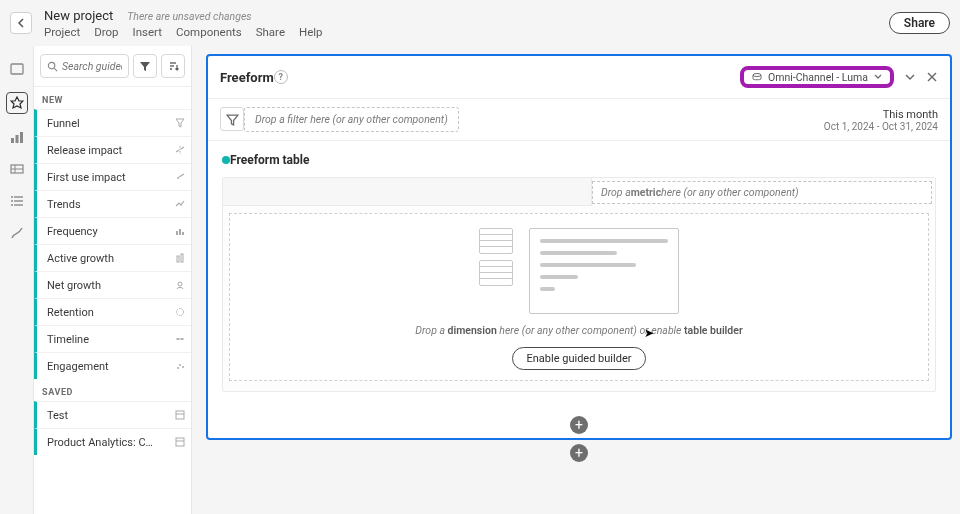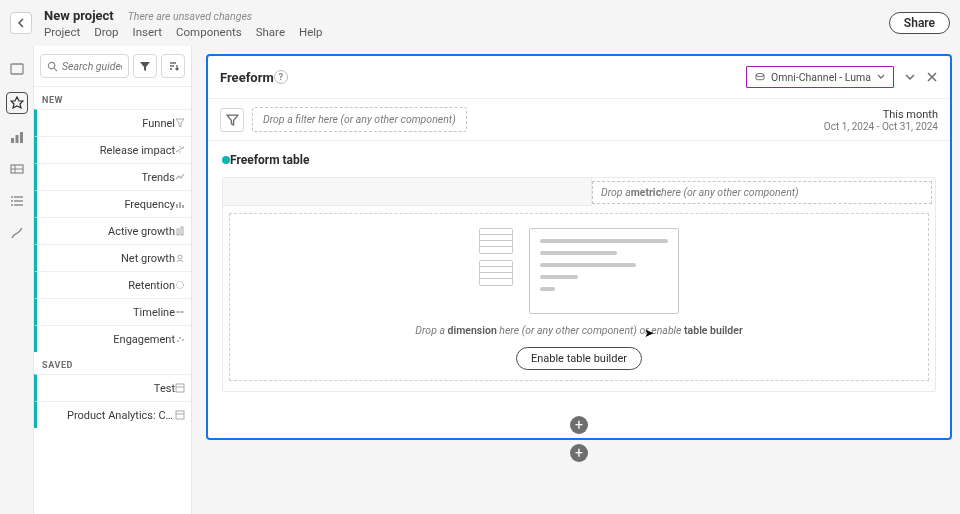--- a/index.html
+++ b/index.html
@@ -3,21 +3,21 @@
 <meta charset="utf-8">
 <style>
   * { box-sizing: border-box; margin: 0; padding: 0; font-family: -apple-system, BlinkMacSystemFont, "Segoe UI", Roboto, Arial, sans-serif; }
   body { width: 960px; height: 514px; background: #f5f5f5; overflow: hidden; position: relative; }
 
   
   .topbar { height: 46px; display: flex; align-items: center; padding: 0 10px; background:#f5f5f5; }
   .back-btn { width: 22px; height: 22px; border: 1px solid #d0d0d0; border-radius: 4px; display:flex; align-items:center; justify-content:center; background:#fff; cursor:pointer; font-size:11px; color:#555; }
   .title-block { display:flex; flex-direction:column; margin-left: 12px; flex:1; }
   .title-row { display:flex; align-items:baseline; gap:14px; }
-  .proj-title { font-size:13px; font-weight:700; color:#2c2c2c; }
+  .proj-title { font-size:13px; font-weight:400; color:#2c2c2c; }
   .unsaved { font-size:10.5px; font-style:italic; color:#8a8a8a; }
   .share-btn { border:1.5px solid #4b4b4b; border-radius:14px; padding:3px 14px; font-size:12px; font-weight:600; background:#fff; cursor:pointer; color:#2c2c2c;}
 
   .menubar { display:flex; gap:14px; font-size:11.5px; color:#5a5a5a; margin-top:2px; }
   .menubar span { cursor:pointer; }
 
   .body-row { display:flex; height: calc(100% - 46px); }
 
   
   .rail { width:34px; background:#f5f5f5; border-right:1px solid #e6e6e6; display:flex; flex-direction:column; align-items:center; gap:14px; padding-top:14px;}
@@ -27,36 +27,36 @@
   
   .panel { width:158px; background:#fff; border-right:1px solid #e6e6e6; display:flex; flex-direction:column;}
   .panel-search { display:flex; align-items:center; padding:8px 6px; border-bottom:1px solid #eee;}
   .search-box { flex:1; display:flex; align-items:center; border:1px solid #d8d8d8; border-radius:4px; height:24px; padding:0 6px; gap:4px; background:#fff;}
   .search-box input { border:none; outline:none; font-size:10.5px; font-style:italic; color:#888; width:100%; background:transparent;}
   .search-box .sicon { color:#888; font-size:12px; }
   .toolbtn { width:24px; height:24px; border:1px solid #d8d8d8; border-radius:4px; margin-left:4px; display:flex; align-items:center; justify-content:center; color:#555; font-size:12px; cursor:pointer; background:#fff;}
 
   .plist { overflow-y:auto; flex:1; }
   .psect { font-size:9px; font-weight:700; letter-spacing:0.6px; color:#6e6e6e; padding:8px 8px 4px 8px; }
-  .pitem { display:flex; align-items:center; justify-content:flex-end; height:27px; padding:0 6px 0 10px; border-top:1px solid #f0f0f0; border-left:3px solid #0fb5ae; font-size:11px; color:#3a3a3a; cursor:pointer;}
+  .pitem { display:flex; align-items:center; justify-content:space-between; height:27px; padding:0 6px 0 10px; border-top:1px solid #f0f0f0; border-left:3px solid #0fb5ae; font-size:11px; color:#3a3a3a; cursor:pointer;}
   .pitem .picon { color:#b0b0b0; font-size:10px; }
   .ellip { white-space:nowrap; overflow:hidden; text-overflow:ellipsis; max-width:108px;}
 
   
   .canvas { flex:1; padding:8px 8px 8px 14px; overflow:auto; position:relative;}
   .card { border:2px solid #1473e6; border-radius:4px; background:#fff; }
   .card-head { display:flex; align-items:center; padding:10px 12px; border-bottom:1px solid #eee; }
   .card-title { font-size:13px; font-weight:700; color:#2c2c2c; display:flex; align-items:center; gap:0;}
   .qmark { width:14px;height:14px;border:1px solid #bbb;border-radius:50%;display:inline-flex;align-items:center;justify-content:center;font-size:9px;color:#888;}
   .head-right { margin-left:auto; display:flex; align-items:center; gap:10px;}
-  .datasel { border:1px solid #a21caf; border-radius:1px; height:22px; padding:0 8px; display:flex; align-items:center; gap:6px; font-size:10.5px; color:#4b4b4b; background:#fff; cursor:pointer;}
+  .datasel { border:4px solid #a21caf; border-radius:8px; height:22px; padding:0 8px; display:flex; align-items:center; gap:6px; font-size:10.5px; color:#4b4b4b; background:#fff; cursor:pointer;}
   .hicon { color:#6e6e6e; cursor:pointer; }
 
   .subrow { display:flex; align-items:center; padding:8px 12px; border-bottom:1px solid #eee; }
-  .filterdrop-wrap { display:flex; align-items:center; gap:8px; }
+  .filterdrop-wrap { display:flex; align-items:flex-start; }
   .filterbox { width:24px;height:24px;border:1px solid #d8d8d8;border-radius:3px;display:flex;align-items:center;justify-content:center;color:#6b6b6b;font-size:13px;background:#fff;}
   .dropzone { border:1px dashed #c5c5c5; border-radius:3px; padding:5px 10px; font-size:10.5px; font-style:italic; color:#7a7a7a; background:#fff;}
   .daterange { margin-left:auto; text-align:right; }
   .daterange .dr1 { font-size:11px; color:#3a3a3a; }
   .daterange .dr2 { font-size:10px; color:#7a7a7a; }
 
   .inner { padding:12px 14px 20px 14px; }
   .tabletitle { display:flex; align-items:center; margin-bottom:10px;}
   .dot { width:8px;height:8px;border-radius:50%;background:#0fb5ae;}
   .ttxt { font-size:12px; font-weight:700; color:#2c2c2c;}
@@ -189,20 +189,29 @@
               <path d="M1 1 L9 1 L6 5 L6 9 L4 8 L4 5 Z" fill="none" stroke="#aaa" stroke-width="1"></path>
             </svg>
           </span>
         </div>
       <div class="pitem">
           <span class="ellip">Release impact</span>
           <span class="picon">
             <svg width="10" height="10" viewBox="0 0 10 10">
               <line x1="5" y1="1" x2="5" y2="9" stroke="#aaa" stroke-width="1" stroke-dasharray="1.5 1"></line>
               <path d="M1 7 L4 5 M6 4 L9 2" fill="none" stroke="#aaa" stroke-width="1.2"></path>
+            </svg>
+          </span>
+        </div>
+      <div class="pitem">
+          <span class="ellip">First use impact</span>
+          <span class="picon">
+            <svg width="10" height="10" viewBox="0 0 10 10">
+              <circle cx="3" cy="6" r="1" fill="#aaa"></circle>
+              <path d="M4 5 L9 2" fill="none" stroke="#aaa" stroke-width="1.2"></path>
             </svg>
           </span>
         </div>
       <div class="pitem">
           <span class="ellip">Trends</span>
           <span class="picon">
             <svg width="10" height="10" viewBox="0 0 10 10">
               <path d="M1 7 L4 4 L6 6 L9 2" fill="none" stroke="#aaa" stroke-width="1.2"></path>
             </svg>
           </span>
@@ -367,21 +376,21 @@
                 <div class="skline" style="width:100%"></div>
                 <div class="skline" style="width:60%"></div>
                 <div class="skline" style="width:75%"></div>
                 <div class="skline" style="width:30%"></div>
                 <div class="skline" style="width:12%"></div>
               </div>
             </div>
             <div class="dimtxt">
               <span>Drop a </span><b>dimension</b><span> here (or any other component) or enable </span><b>table builder</b>
             </div>
-            <button class="enablebtn">Enable table builder</button>
+            <button class="enablebtn">Enable guided builder</button>
           </div>
         </div>
       </div>
       <div class="addcircle">+</div>
     </div>
     <div class="addcircle">+</div>
     <div class="cursor">➤</div>
   </div>
 </div>
 

